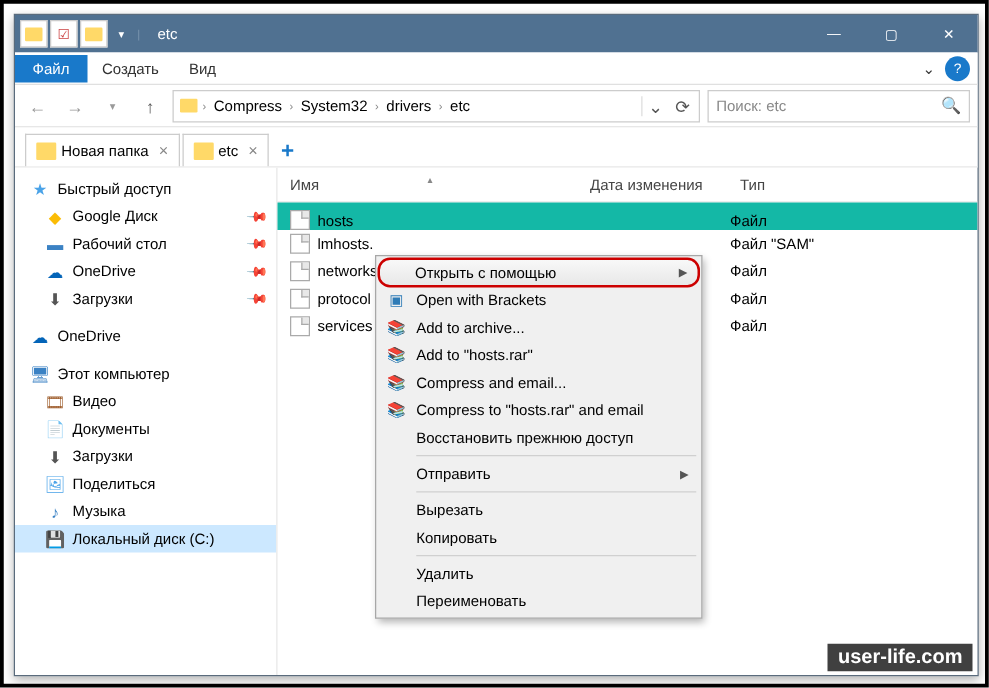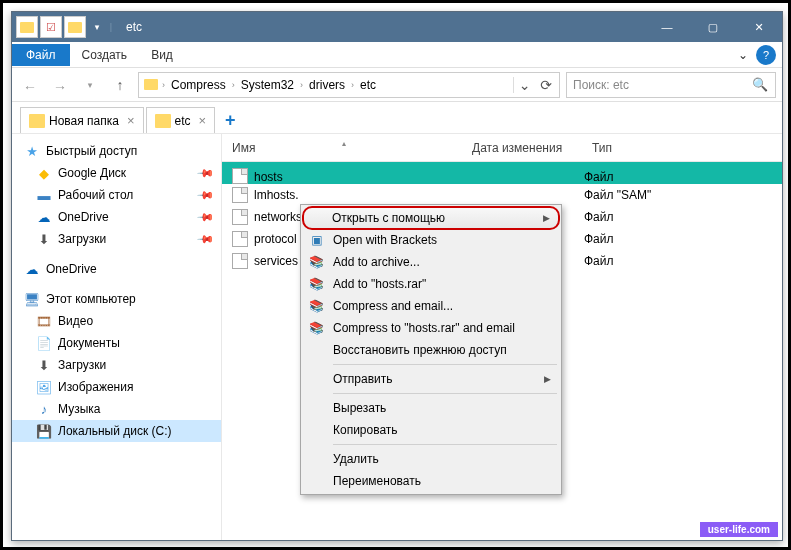--- a/index.html
+++ b/index.html
@@ -71,21 +71,21 @@
 .cm-item.highlight { background: linear-gradient(#f8f8f8, #e8e8e8); border: 2px solid #cc0000; border-radius: 10px; margin: -1px; padding-left: 28px; height: 24px; font-weight: normal; align-items: center; }
 .cm-item .cm-arrow { margin-left: auto; font-size: 9px; color: #555; }
 .cm-item .cm-ic { position: absolute; left: 6px; width: 16px; height: 16px; display: flex; align-items: center; justify-content: center; font-size: 12px; }
 .cm-sep { height: 1px; background: #d0d0d0; margin: 3px 2px 3px 30px; }
 
 .statusbar { height: 24px; border-top: 1px solid #e0e0e0; display: flex; align-items: center; font-size: 11px; padding: 0 8px; color: #333; }
 .statusbar .st-part { padding-right: 8px; border-right: 1px solid #ddd; margin-right: 8px; }
 .statusbar .st-part:last-of-type { border: none; }
 .statusbar .st-ic { width: 16px; height: 16px; margin-right: 4px; }
 
-.watermark { position: absolute; bottom: 10px; right: 10px; background: #8b5cf6; color: #fff; font-size: 10px; font-weight: bold; padding: 2px 8px; font-family: Arial, sans-serif; z-index: 50; }
+.watermark { position: absolute; bottom: 10px; right: 10px; background: #404040; color: #fff; font-size: 16px; font-weight: bold; padding: 2px 8px; font-family: Arial, sans-serif; z-index: 50; }
 
 .ic-folder { background: #ffd968; width: 14px; height: 11px; border-radius: 1px; }
 .ic-star { color: #4aa3e8; }
 .ic-gdrive { color: #fbbc05; }
 .ic-desktop { color: #3b82c4; }
 .ic-onedrive { color: #0364b8; }
 .ic-downloads { color: #555; }
 .ic-pc { color: #3b82c4; }
 .ic-video { color: #a06030; }
 .ic-docs { color: #666; }
@@ -209,21 +209,21 @@
       <div class="item">
           <span class="ic ic-docs">📄</span>
           <span>Документы</span>
         </div>
       <div class="item">
           <span class="ic ic-downloads">⬇</span>
           <span>Загрузки</span>
         </div>
       <div class="item">
           <span class="ic ic-images">🖼</span>
-          <span>Изображения</span>
+          <span>Поделиться</span>
         </div>
       <div class="item">
           <span class="ic ic-music">♪</span>
           <span>Музыка</span>
         </div>
       <div class="item selected">
           <span class="ic ic-disk">💾</span>
           <span>Локальный диск (C:)</span>
         </div>
     </div>

